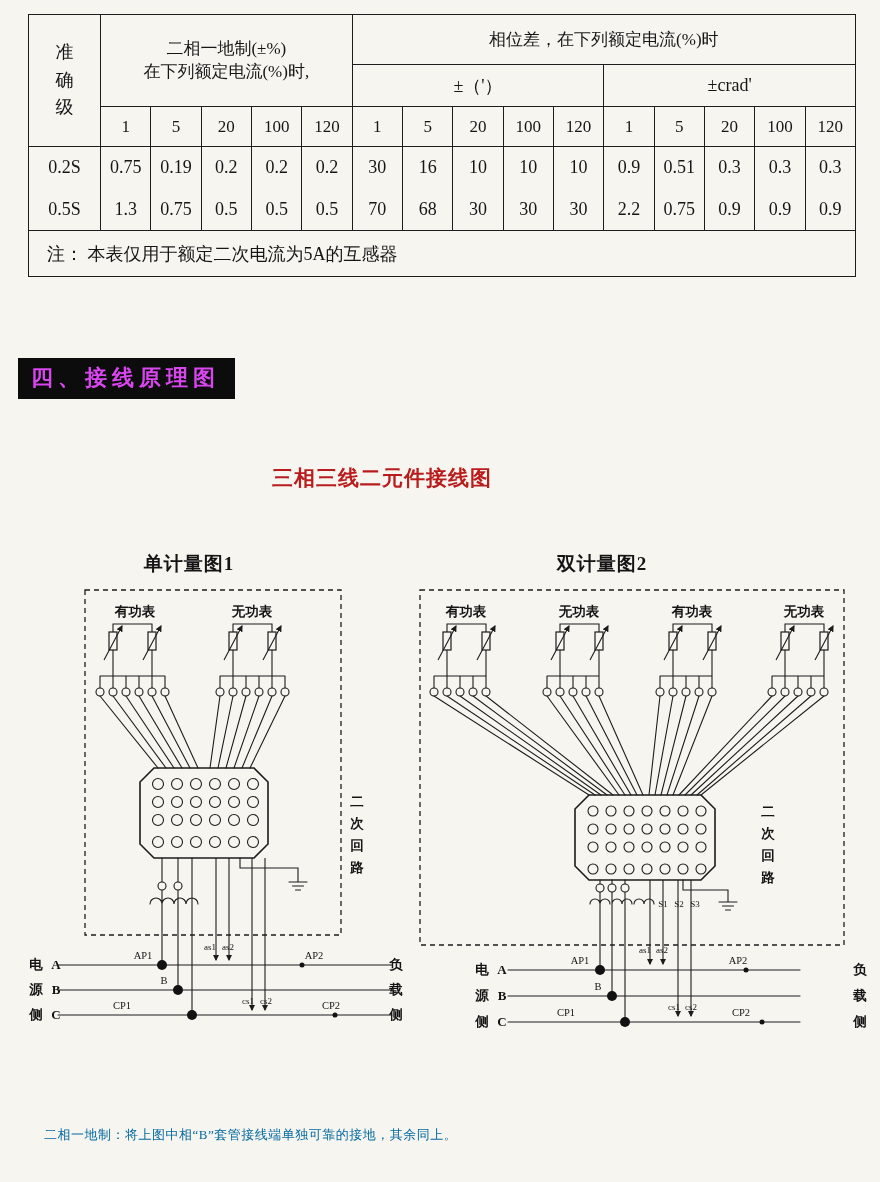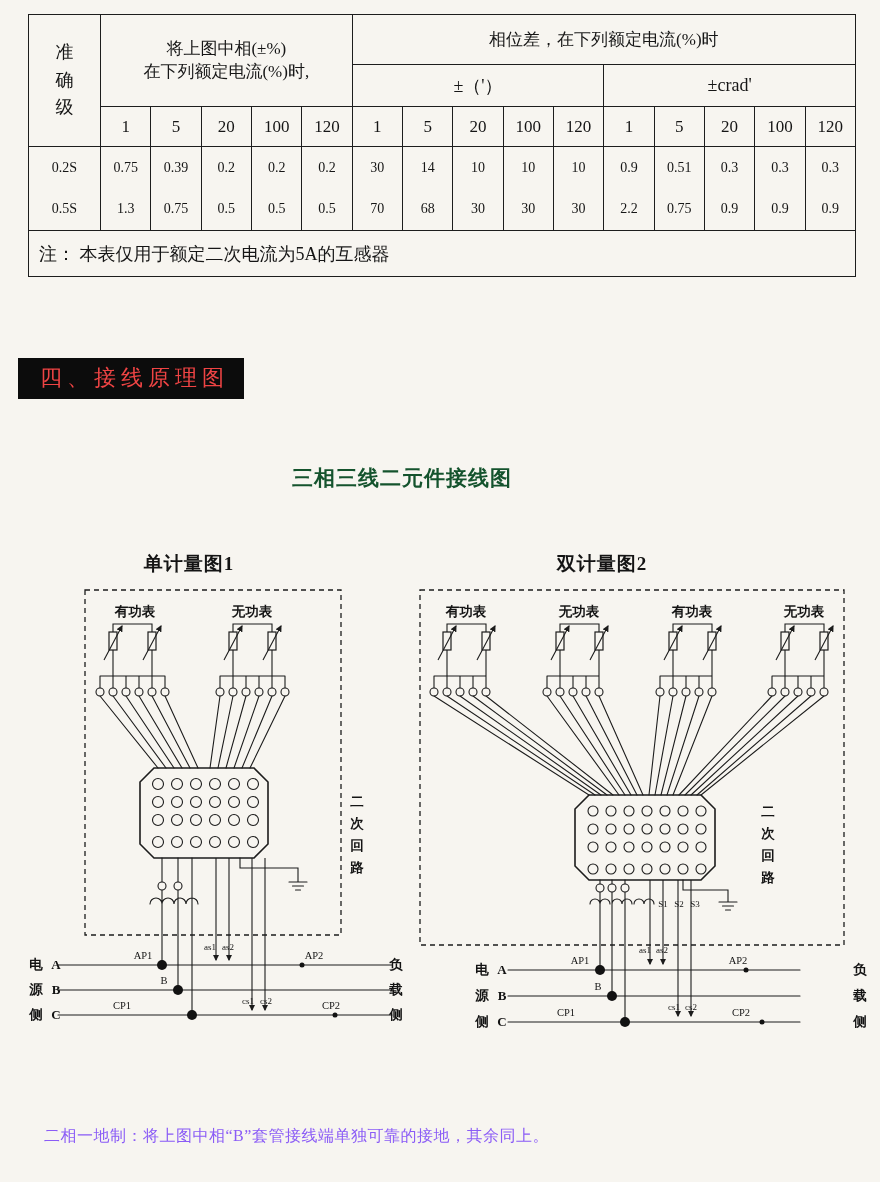--- a/index.html
+++ b/index.html
@@ -14,35 +14,35 @@
     position:absolute; left:28px; top:14px; width:828px;
     border-collapse:collapse; table-layout:fixed; text-align:center;
     font-size:17px; color:#161616;
   }
   table.spec td { border:1.8px solid #1d1d1d; padding:2px; vertical-align:middle; }
   .pre { white-space:pre-line; line-height:1.35; }
   td.acc { font-size:18px; line-height:1.55; }
   tr.h1 td { height:50px; }
   tr.h2 td { height:42px; font-size:18px; }
   tr.h3 td { height:40px; font-size:17px; }
-  tr.dr td { height:42px; font-size:14px; }
+  tr.dr td { height:42px; font-size:18px; }
   tr.dr1 td { border-bottom:none; }
   tr.dr2 td { border-top:none;text-align:center; }
-  tr.noter td { height:46px; text-align:left; padding-left:10px; font-size:18px; }
+  tr.noter td { height:46px; text-align:left; padding-left:18px; font-size:18px; }
 
   
   .sec-head {
     position:absolute; left:18px; top:358px;
-    background:#0c0c0c; color:#ef4444;
-    font-size:22px; font-weight:normal; letter-spacing:5px;
-    padding:5px 15px 6px 22px;
+    background:#0c0c0c; color:#d946ef;
+    font-size:22px; font-weight:bold; letter-spacing:5px;
+    padding:5px 15px 6px 13px;
   }
   .dia-title {
-    position:absolute; left:292px; top:464px;
-    font-size:21px; font-weight:bold; letter-spacing:1px; color:#14532d;
+    position:absolute; left:272px; top:464px;
+    font-size:21px; font-weight:bold; letter-spacing:1px; color:#b91c1c;
   }
 
   
   .dia-svg { position:absolute; left:0; top:540px; }
   .dia-svg text { font-family:"Liberation Serif","DejaVu Serif",serif; fill:#141414; text-anchor:middle; }
   .cap { font-size:19px; font-weight:bold; letter-spacing:1px; }
   .lbl { font-size:13.5px; font-weight:bold; }
   .lbl2 { font-size:13px; font-weight:bold; }
   .sm  { font-size:10.5px; }
   .xs  { font-size:9px; }
@@ -50,39 +50,39 @@
   .wb { fill:none; stroke:#1c1c1c; stroke-width:1.6; }
   .wd { fill:none; stroke:#1c1c1c; stroke-width:1.3; stroke-dasharray:5 4; }
   .t  { fill:#f7f5f0; stroke:#1c1c1c; stroke-width:1.1; }
   .box{ fill:#f7f5f0; stroke:#1c1c1c; stroke-width:1.2; }
   .dot{ fill:#121212; stroke:none; }
   line.al { stroke:#1c1c1c; stroke-width:1.1; }
 
   
   .footer {
     position:absolute; left:44px; top:1126px; width:800px;
-    font-size:16px; color:#8b5cf6; letter-spacing:0.5px;
+    font-size:13px; color:#0369a1; letter-spacing:0.5px;
   }
 </style>
 </head>
 <body>
 
 <div class="page">
 
   <table class="spec">
     <colgroup>
         <col style="width:72px">
         <col span="15">
       </colgroup>
     <tbody>
       <tr class="h1">
         <td rowspan="3" class="pre acc">准
 确
 级</td>
-        <td colspan="5" rowspan="2" class="pre">将上图中相(±%)
+        <td colspan="5" rowspan="2" class="pre">二相一地制(±%)
 在下列额定电流(%)时,</td>
         <td colspan="10">相位差，在下列额定电流(%)时</td>
       </tr>
       <tr class="h2">
         <td colspan="5">±（'）</td>
         <td colspan="5">±crad'</td>
       </tr>
       <tr class="h3">
         <td>1</td>
         <td>5</td>
@@ -96,26 +96,26 @@
         <td>120</td>
         <td>1</td>
         <td>5</td>
         <td>20</td>
         <td>100</td>
         <td>120</td>
       </tr>
       <tr class="dr dr1">
         <td>0.2S</td>
         <td>0.75</td>
-        <td>0.39</td>
+        <td>0.19</td>
         <td>0.2</td>
         <td>0.2</td>
         <td>0.2</td>
         <td>30</td>
-        <td>14</td>
+        <td>16</td>
         <td>10</td>
         <td>10</td>
         <td>10</td>
         <td>0.9</td>
         <td>0.51</td>
         <td>0.3</td>
         <td>0.3</td>
         <td>0.3</td>
       </tr>
       <tr class="dr dr2">

